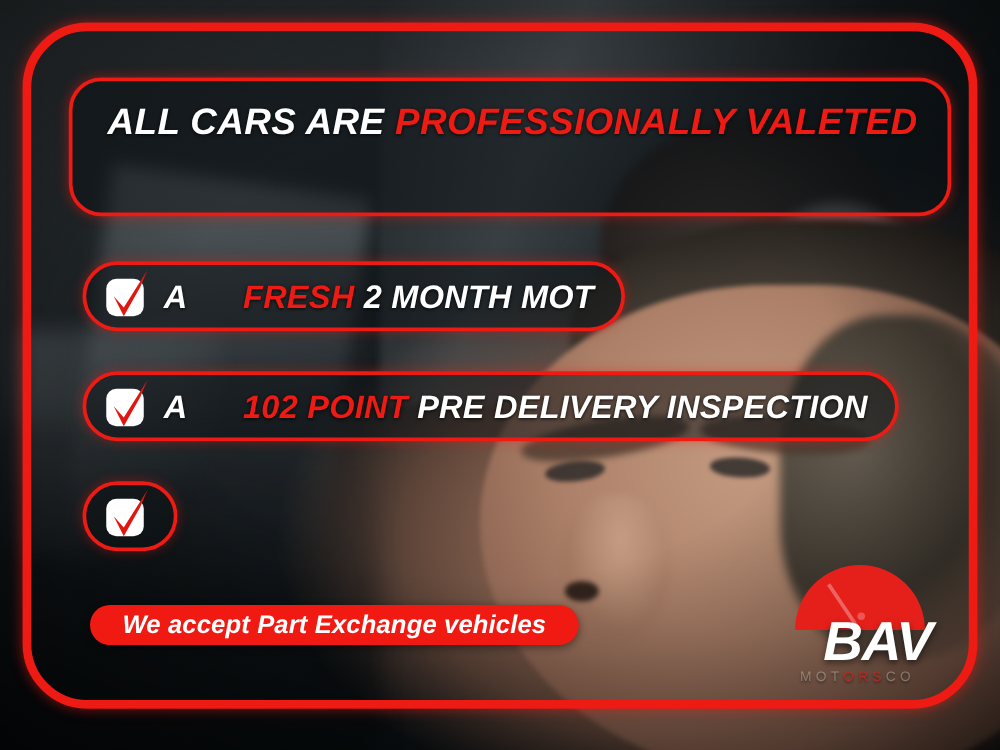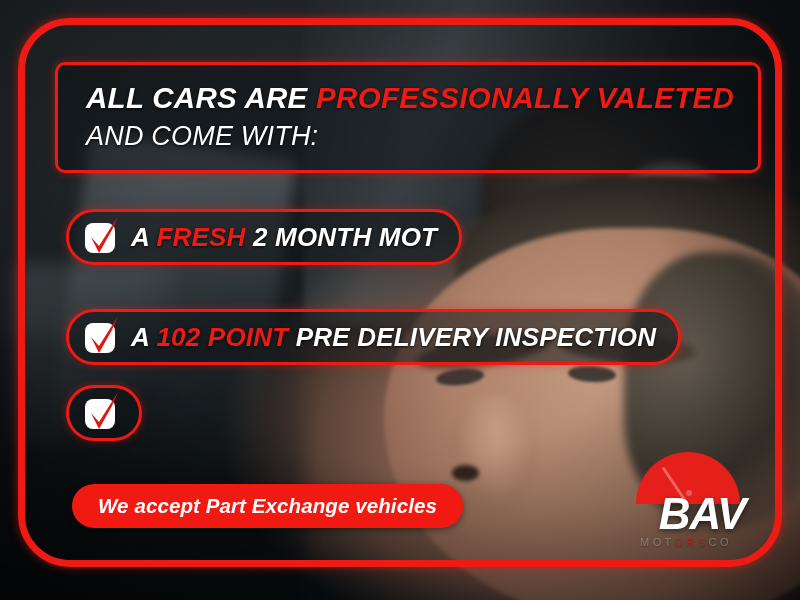--- a/index.html
+++ b/index.html
@@ -179,21 +179,21 @@
     box-shadow: 0 0 10px rgba(238,26,20,0.55);
     pointer-events: none;
   }
 
   
   .heading-box {
     position: absolute;
     left: 55px; top: 62px;
     width: 706px; height: 111px;
     border: 3px solid #ee1a14;
-    border-radius: 10px;
+    border-radius: 26px;
     background: rgba(10,16,20,0.50);
     box-shadow: 0 0 9px rgba(238,26,20,0.45);
     padding: 16px 0 0 28px;
   }
   .heading-line1 {
     font-size: 29.5px;
     font-weight: 700;
     font-style: italic;
     letter-spacing: 0.3px;
     color: #ffffff;
@@ -221,32 +221,32 @@
     gap: 14px;
     height: 56px;
     padding: 0 22px 0 16px;
     border: 3px solid #ee1a14;
     border-radius: 28px;
     background: rgba(12,18,22,0.52);
     box-shadow: 0 0 9px rgba(238,26,20,0.40);
     white-space: nowrap;
   }
   #feature-1 { left: 66px; top: 209px; }
-  #feature-2 { left: 66px; top: 309px; align-items: center; }
+  #feature-2 { left: 66px; top: 297px; align-items: center; }
   #feature-3 { left: 66px; top: 385px; }
 
   .feature-text {
     font-size: 26px;
     font-weight: 700;
     font-style: italic;
     letter-spacing: 0.2px;
     color: #ffffff;
     text-shadow: 0 1px 3px rgba(0,0,0,0.85);
   }
-  .feature-text .hl { color: #ee1a14; }
+  .feature-text .hl { color: #ee1a14; margin-left: 38px; }
 
   
   .check-icon {
     position: relative;
     width: 32px; height: 32px;
     flex: 0 0 32px;
   }
   .check-icon .box {
     position: absolute;
     left: 0; top: 2px;
@@ -258,21 +258,21 @@
     position: absolute;
     left: -1px; top: -6px;
     width: 40px; height: 42px;
     overflow: visible;
   }
 
   
   .px-pill {
     position: absolute;
     left: 72px; top: 484px;
-    height: 44px;
+    height: 32px;
     display: inline-flex;
     align-items: center;
     padding: 16px 26px;
     border-radius: 22px;
     background: #f01a12;
     box-shadow: 0 2px 7px rgba(0,0,0,0.45);
   }
   .px-pill span {
     font-size: 20.5px;
     font-weight: 700;
@@ -363,21 +363,20 @@
     <div class="nose"></div>
     <div class="nostril"></div>
     <div class="photo-dark-left"></div>
     <div class="photo-vignette"></div>
   </div>
 
   <div class="frame"></div>
 
   <div class="heading-box">
     <div class="heading-line1"><span>ALL CARS ARE </span><span class="hl">PROFESSIONALLY VALETED</span></div>
-    <div class="heading-line2">AND COME WITH:</div>
   </div>
 
   <div class="feature" id="feature-1">
     <span class="check-icon">
       <span class="box"></span>
       <svg viewBox="0 0 40 42">
           <path d="M7 22 L15 31 L34 1 L28 15 L15 38 Z" fill="#e01710"></path>
         </svg>
     </span>
     <span class="feature-text"><span>A </span><span class="hl">FRESH</span><span> 2 MONTH MOT</span></span>

